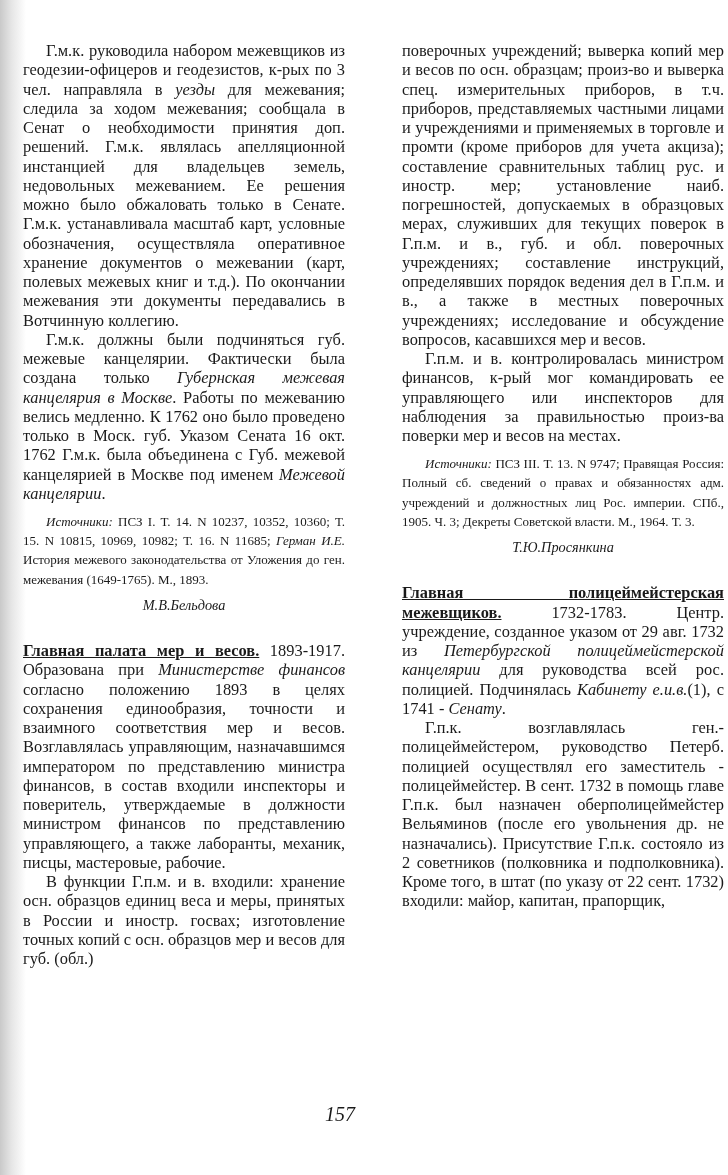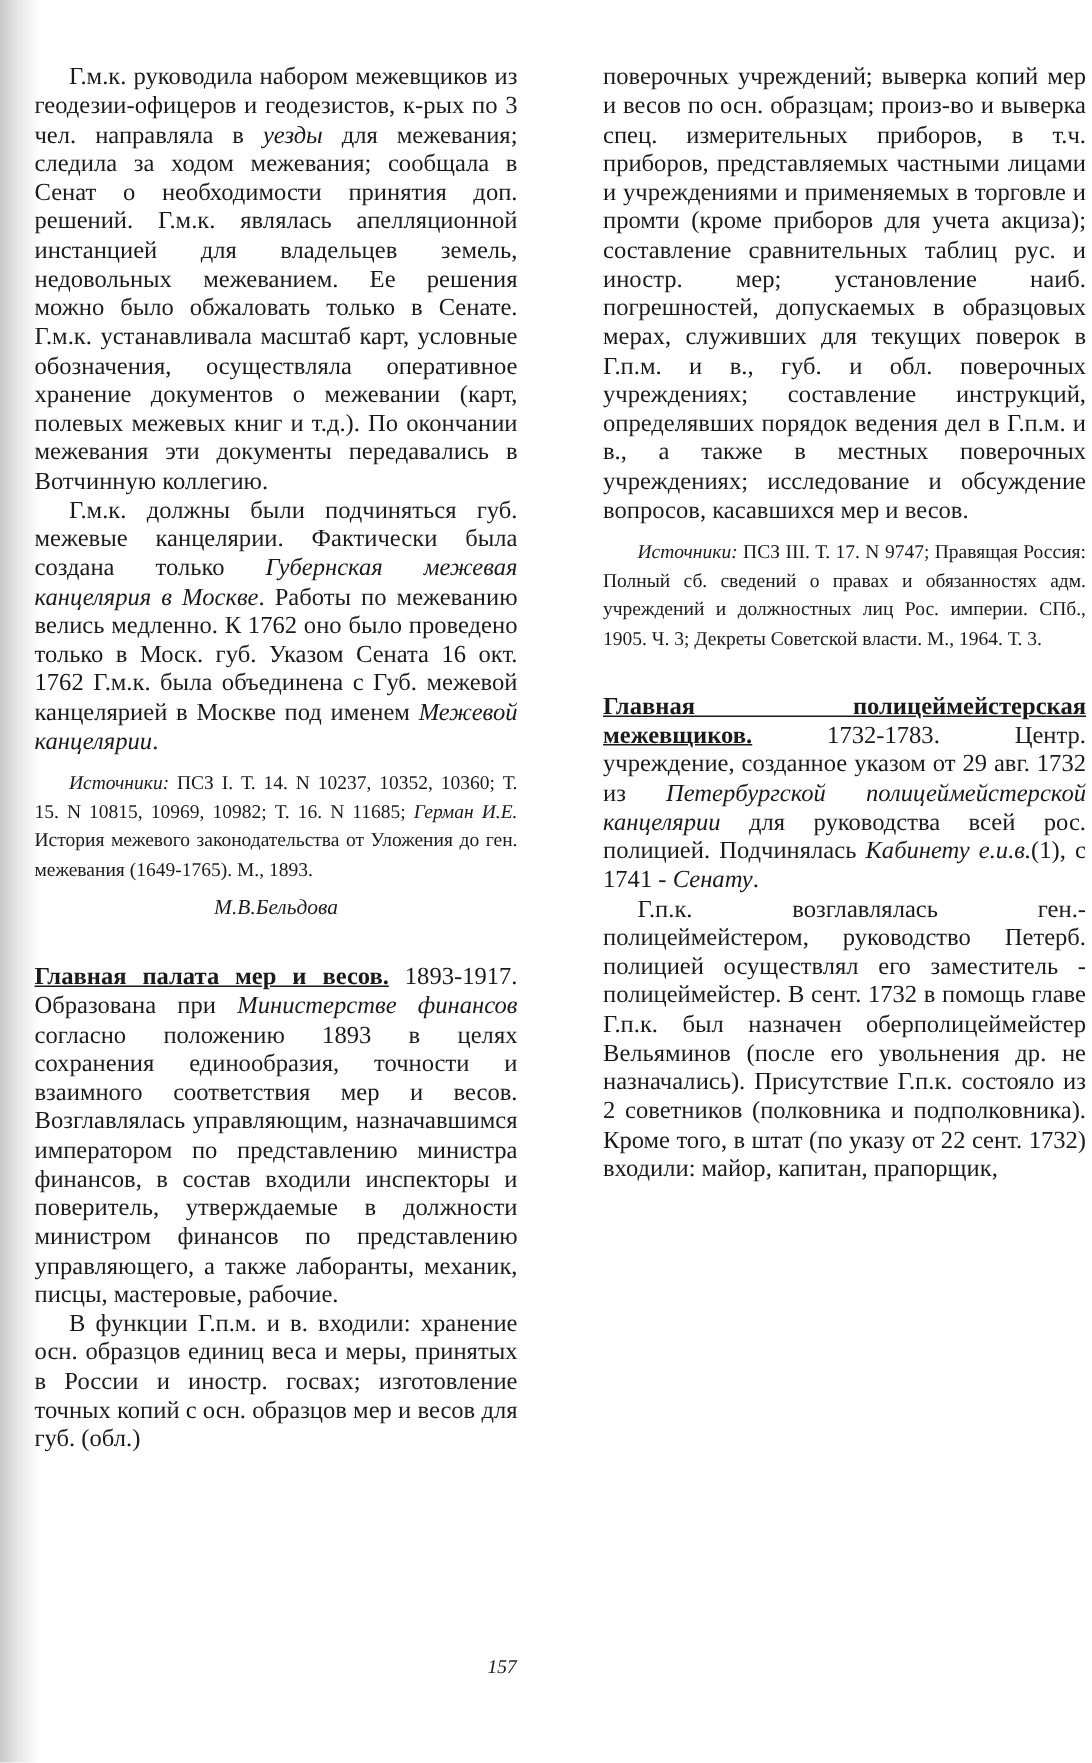--- a/index.html
+++ b/index.html
@@ -31,39 +31,41 @@
     }
     .author {
       text-align: center; font-style: italic; font-size: 14.3px;
       margin: 7px 0 0 0;
     }
     .entry-gap { height: 26px; }
     .hw { font-weight: bold; text-decoration: underline; }
     i { font-style: italic; }
     .page-number {
       position: absolute; left: 325px; top: 1103px;
-      font-style: italic; font-size: 13px; font-weight: normal;
+      font-style: italic; font-size: 20px; font-weight: normal;
     }
   </style>
 </head>
 <body>
 
 <div class="page-shadow"></div>
 
 <div class="col col-left">
   <p class="para"><span>Г.м.к. руководила набором межевщиков из геодезии-офицеров и геодезистов, к-рых по 3 чел. направляла в </span><i>уезды</i><span> для межевания; следила за ходом межевания; сообщала в Сенат о необходимости принятия доп. решений. Г.м.к. являлась апелляционной инстанцией для владельцев земель, недовольных межеванием. Ее решения можно было обжаловать только в Сенате. Г.м.к. устанавливала масштаб карт, условные обозначения, осуществляла оперативное хранение документов о межевании (карт, полевых межевых книг и т.д.). По окончании межевания эти документы передавались в Вотчинную коллегию.</span></p>
   <p class="para"><span>Г.м.к. должны были подчиняться губ. межевые канцелярии. Фактически была создана только </span><i>Губернская межевая канцелярия в Москве</i><span>. Работы по межеванию велись медленно. К 1762 оно было проведено только в Моск. губ. Указом Сената 16 окт. 1762 Г.м.к. была объединена с Губ. межевой канцелярией в Москве под именем </span><i>Межевой канцелярии</i><span>.</span></p>
   <p class="src"><i>Источники:</i><span> ПСЗ I. Т. 14. N 10237, 10352, 10360; Т. 15. N 10815, 10969, 10982; Т. 16. N 11685; </span><i>Герман И.Е.</i><span> История межевого законодательства от Уложения до ген. межевания (1649-1765). М., 1893.</span></p>
   <p class="author">М.В.Бельдова</p>
   <div class="entry-gap"></div>
   <p class="para noindent"><span class="hw">Главная палата мер и весов.</span><span> 1893-1917.</span><span> Образована при </span><i>Министерстве финансов</i><span> согласно положению 1893 в целях сохранения единообразия, точности и взаимного соответствия мер и весов. Возглавлялась управляющим, назначавшимся императором по представлению министра финансов, в состав входили инспекторы и поверитель, утверждаемые в должности министром финансов по представлению управляющего, а также лаборанты, механик, писцы, мастеровые, рабочие.</span></p>
   <p class="para">В функции Г.п.м. и в. входили: хранение осн. образцов единиц веса и меры, принятых в России и иностр. госвах; изготовление точных копий с осн. образцов мер и весов для губ. (обл.)</p>
 </div>
 
 <div class="col col-right">
   <p class="para noindent">поверочных учреждений; выверка копий мер и весов по осн. образцам; произ-во и выверка спец. измерительных приборов, в т.ч. приборов, представляемых частными лицами и учреждениями и применяемых в торговле и промти (кроме приборов для учета акциза); составление сравнительных таблиц рус. и иностр. мер; установление наиб. погрешностей, допускаемых в образцовых мерах, служивших для текущих поверок в Г.п.м. и в., губ. и обл. поверочных учреждениях; составление инструкций, определявших порядок ведения дел в Г.п.м. и в., а также в местных поверочных учреждениях; исследование и обсуждение вопросов, касавшихся мер и весов.</p>
-  <p class="src"><i>Источники:</i><span> ПСЗ III. Т. 17. N 9747; Правящая Россия: Полный сб. сведений о правах и обязанностях адм. учреждений и должностных лиц Рос. империи. СПб., 1905. Ч. 3; Декреты Советской власти. М., 1964. Т. 3.</span></p>
+  <p class="para">Г.п.м. и в. контролировалась министром финансов, к-рый мог командировать ее управляющего или инспекторов для наблюдения за правильностью произ-ва поверки мер и весов на местах.</p>
+  <p class="src"><i>Источники:</i><span> ПСЗ III. Т. 13. N 9747; Правящая Россия: Полный сб. сведений о правах и обязанностях адм. учреждений и должностных лиц Рос. империи. СПб., 1905. Ч. 3; Декреты Советской власти. М., 1964. Т. 3.</span></p>
+  <p class="author">Т.Ю.Просянкина</p>
   <div class="entry-gap"></div>
   <p class="para noindent"><span class="hw">Главная полицеймейстерская межевщиков.</span><span> 1732-1783. Центр. учреждение, созданное указом от 29 авг. 1732 из </span><i>Петербургской полицеймейстерской канцелярии</i><span> для руководства всей рос. полицией. Подчинялась </span><i>Кабинету е.и.в.</i><span>(1), с 1741 - </span><i>Сенату</i><span>.</span></p>
   <p class="para">Г.п.к. возглавлялась ген.-полицеймейстером, руководство Петерб. полицией осуществлял его заместитель - полицеймейстер. В сент. 1732 в помощь главе Г.п.к. был назначен оберполицеймейстер Вельяминов (после его увольнения др. не назначались). Присутствие Г.п.к. состояло из 2 советников (полковника и подполковника). Кроме того, в штат (по указу от 22 сент. 1732) входили: майор, капитан, прапорщик,</p>
 </div>
 
 <div class="page-number">157</div>
 
 </body></html>

